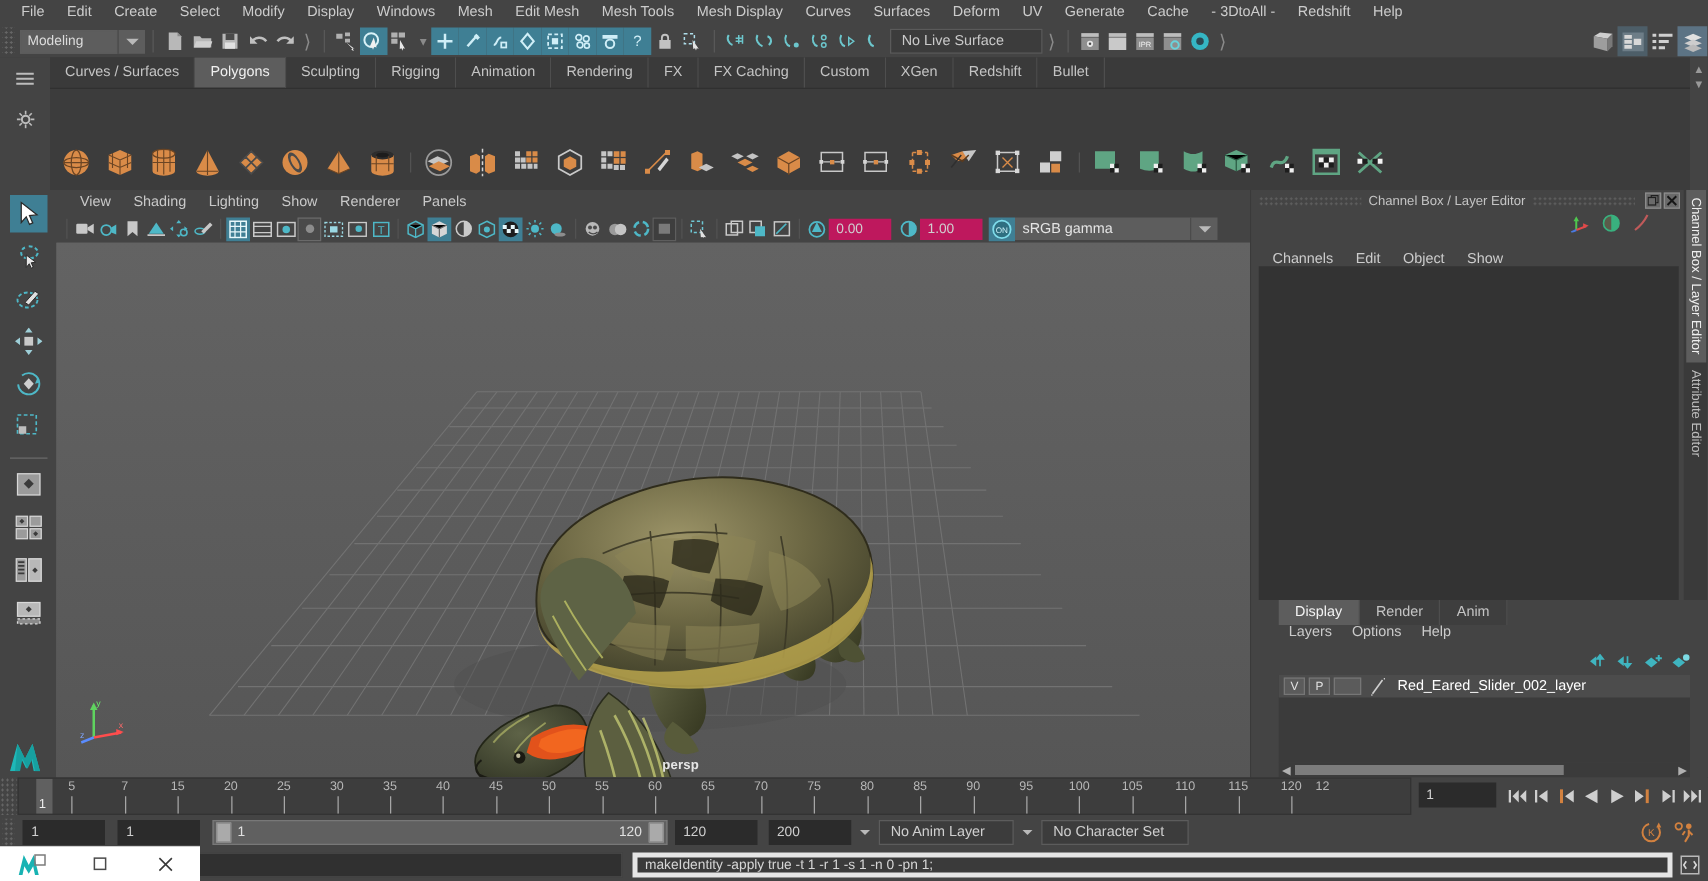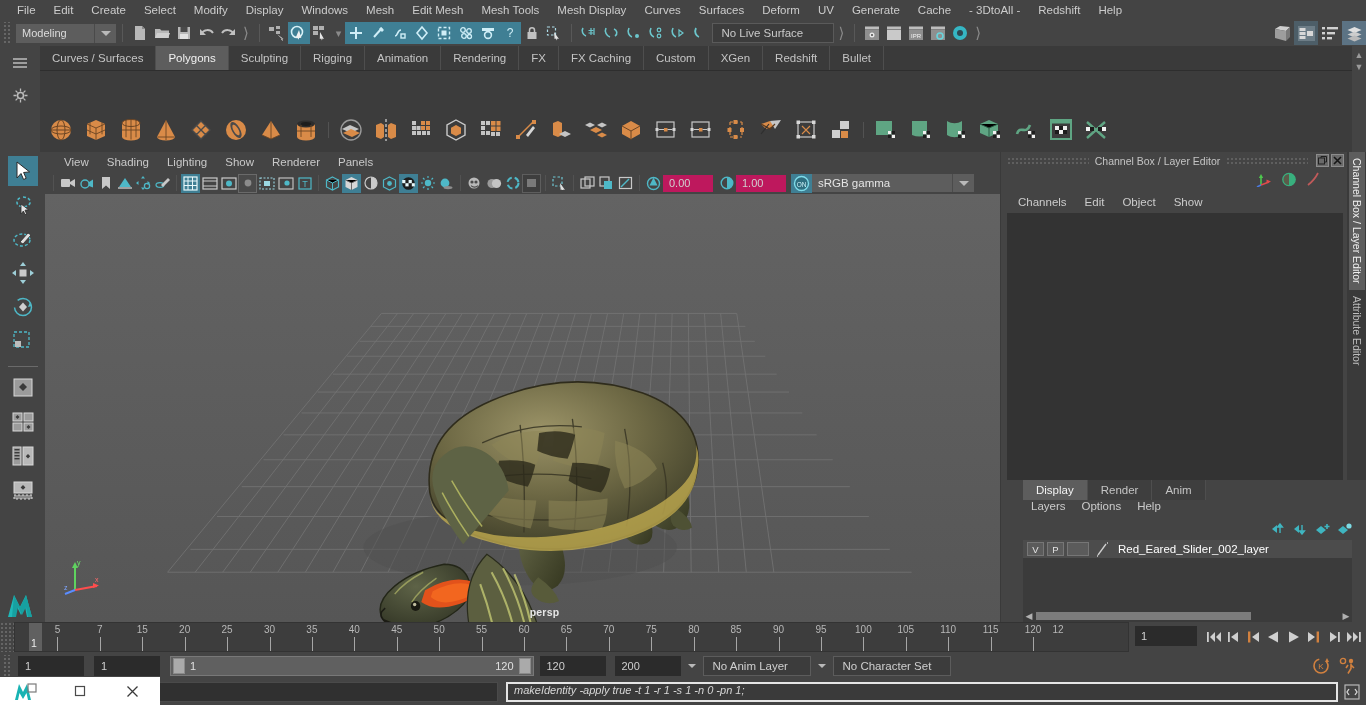--- a/index.html
+++ b/index.html
@@ -75,21 +75,21 @@
   .rtabsv { width:19px; background:#3a3a3a; display:flex; flex-direction:column; align-items:center; }
   .vtabbtn { writing-mode:vertical-rl; font-size:10.5px; color:#bdbdbd; padding:6px 2px; cursor:default; }
   .vtabbtn.act { background:#5d5d5d; color:#efefef; }
   .rtitlebar { height:17px; display:flex; align-items:center; background:#444; }
   .dotrail { flex:1; height:8px; background-image:radial-gradient(#5f5f5f 1px, transparent 1px);
              background-size:4px 4px; margin:0 6px; }
   .rtitle { font-size:10.5px; color:#c4c4c4; white-space:nowrap; }
   .winbtn { width:13px;height:13px;background:#6a6a6a;border:1px solid #8c8c8c;margin-left:2px;
             display:flex;align-items:center;justify-content:center;font-size:9px;color:#1e1e1e;cursor:default;}
   .riconrow { height:22px; display:flex; align-items:center; justify-content:flex-end; padding-right:26px; gap:8px; }
-  .rmenus { height:22px; display:flex; align-items:center; padding-left:8px; }
+  .rmenus { height:22px; display:flex; align-items:flex-end; padding-left:8px; }
   .rmenus .rm { padding:0 9px; font-size:11.5px; color:#cccccc; cursor:default; }
   .channellist { flex:1; background:#333333; margin:0 4px 0 6px; min-height:0; }
 
   .layerzone { background:#444; display:flex; flex-direction:column; flex-shrink:0; }
   .ltabs { height:20px; display:flex; padding-left:22px; }
   .ltab { padding:0 13px; display:flex;align-items:center;font-size:11.5px;color:#c4c4c4;background:#3e3e3e;
           border-right:1px solid #4e4e4e;cursor:default; }
   .ltab.active { background:#5d5d5d; color:#f2f2f2; }
   .lmenus { height:20px; display:flex; align-items:flex-start; padding-left:22px; }
   .lmenus .lm { padding:0 8px; font-size:11.5px; color:#cbcbcb; cursor:default; }
@@ -126,22 +126,22 @@
   .rhandle { width:12px;height:16px;background:#aaaaaa;border:1px solid #8a8a8a;flex-shrink:0; }
   .rtxt { font-size:11px; color:#e0e0e0; }
   .combo { height:20px; background:#3c3c3c; border:1px solid #5c5c5c; color:#cfcfcf; font-size:11.5px;
            display:flex; align-items:center; padding:0 9px; flex-shrink:0; }
   .comboarrow { width:22px; display:flex; align-items:center; justify-content:center; flex-shrink:0; }
 
   
   .cmdrow { height:26px; background:#444; display:flex; align-items:center; flex-shrink:0; padding-left:2px; }
   .cmdlabel { width:56px; text-align:center; font-size:11.5px; color:#d3d3d3; flex-shrink:0; }
   .cmdinput { width:430px; height:20px; background:#303030; border:1px solid #4a4a4a; flex-shrink:0; }
-  .cmdout { flex:1; height:20px; background:#3a3a3a; border:2px solid #e5e5e5; color:#d6d6d6; font-size:11px;
-            display:flex; padding-left:6px; margin-left:8px; margin-right:4px; min-width:0;font-style:italic;}
+  .cmdout { flex:1; height:20px; background:#3a3a3a; border:4px solid #e5e5e5; color:#d6d6d6; font-size:11px;
+            display:flex; align-items:center; padding-left:6px; margin-left:8px; margin-right:4px; min-width:0;}
   .cmdscript { width:20px;height:20px;display:flex;align-items:center;justify-content:center;flex-shrink:0;margin-right:4px;}
 
   
   .taskbar { position:absolute; left:0; bottom:0; width:160px; height:28px; background:#ffffff;
              display:flex; align-items:center; gap:0; }
   .tbitem { width:53px;height:28px;display:flex;align-items:center;justify-content:center;cursor:default; }
 
   .vscrollcol { width:14px; background:#444; display:flex; flex-direction:column; align-items:center; padding-top:4px; gap:2px;}
   .vsarrow { color:#9a9a9a; font-size:9px; }
 </style>

